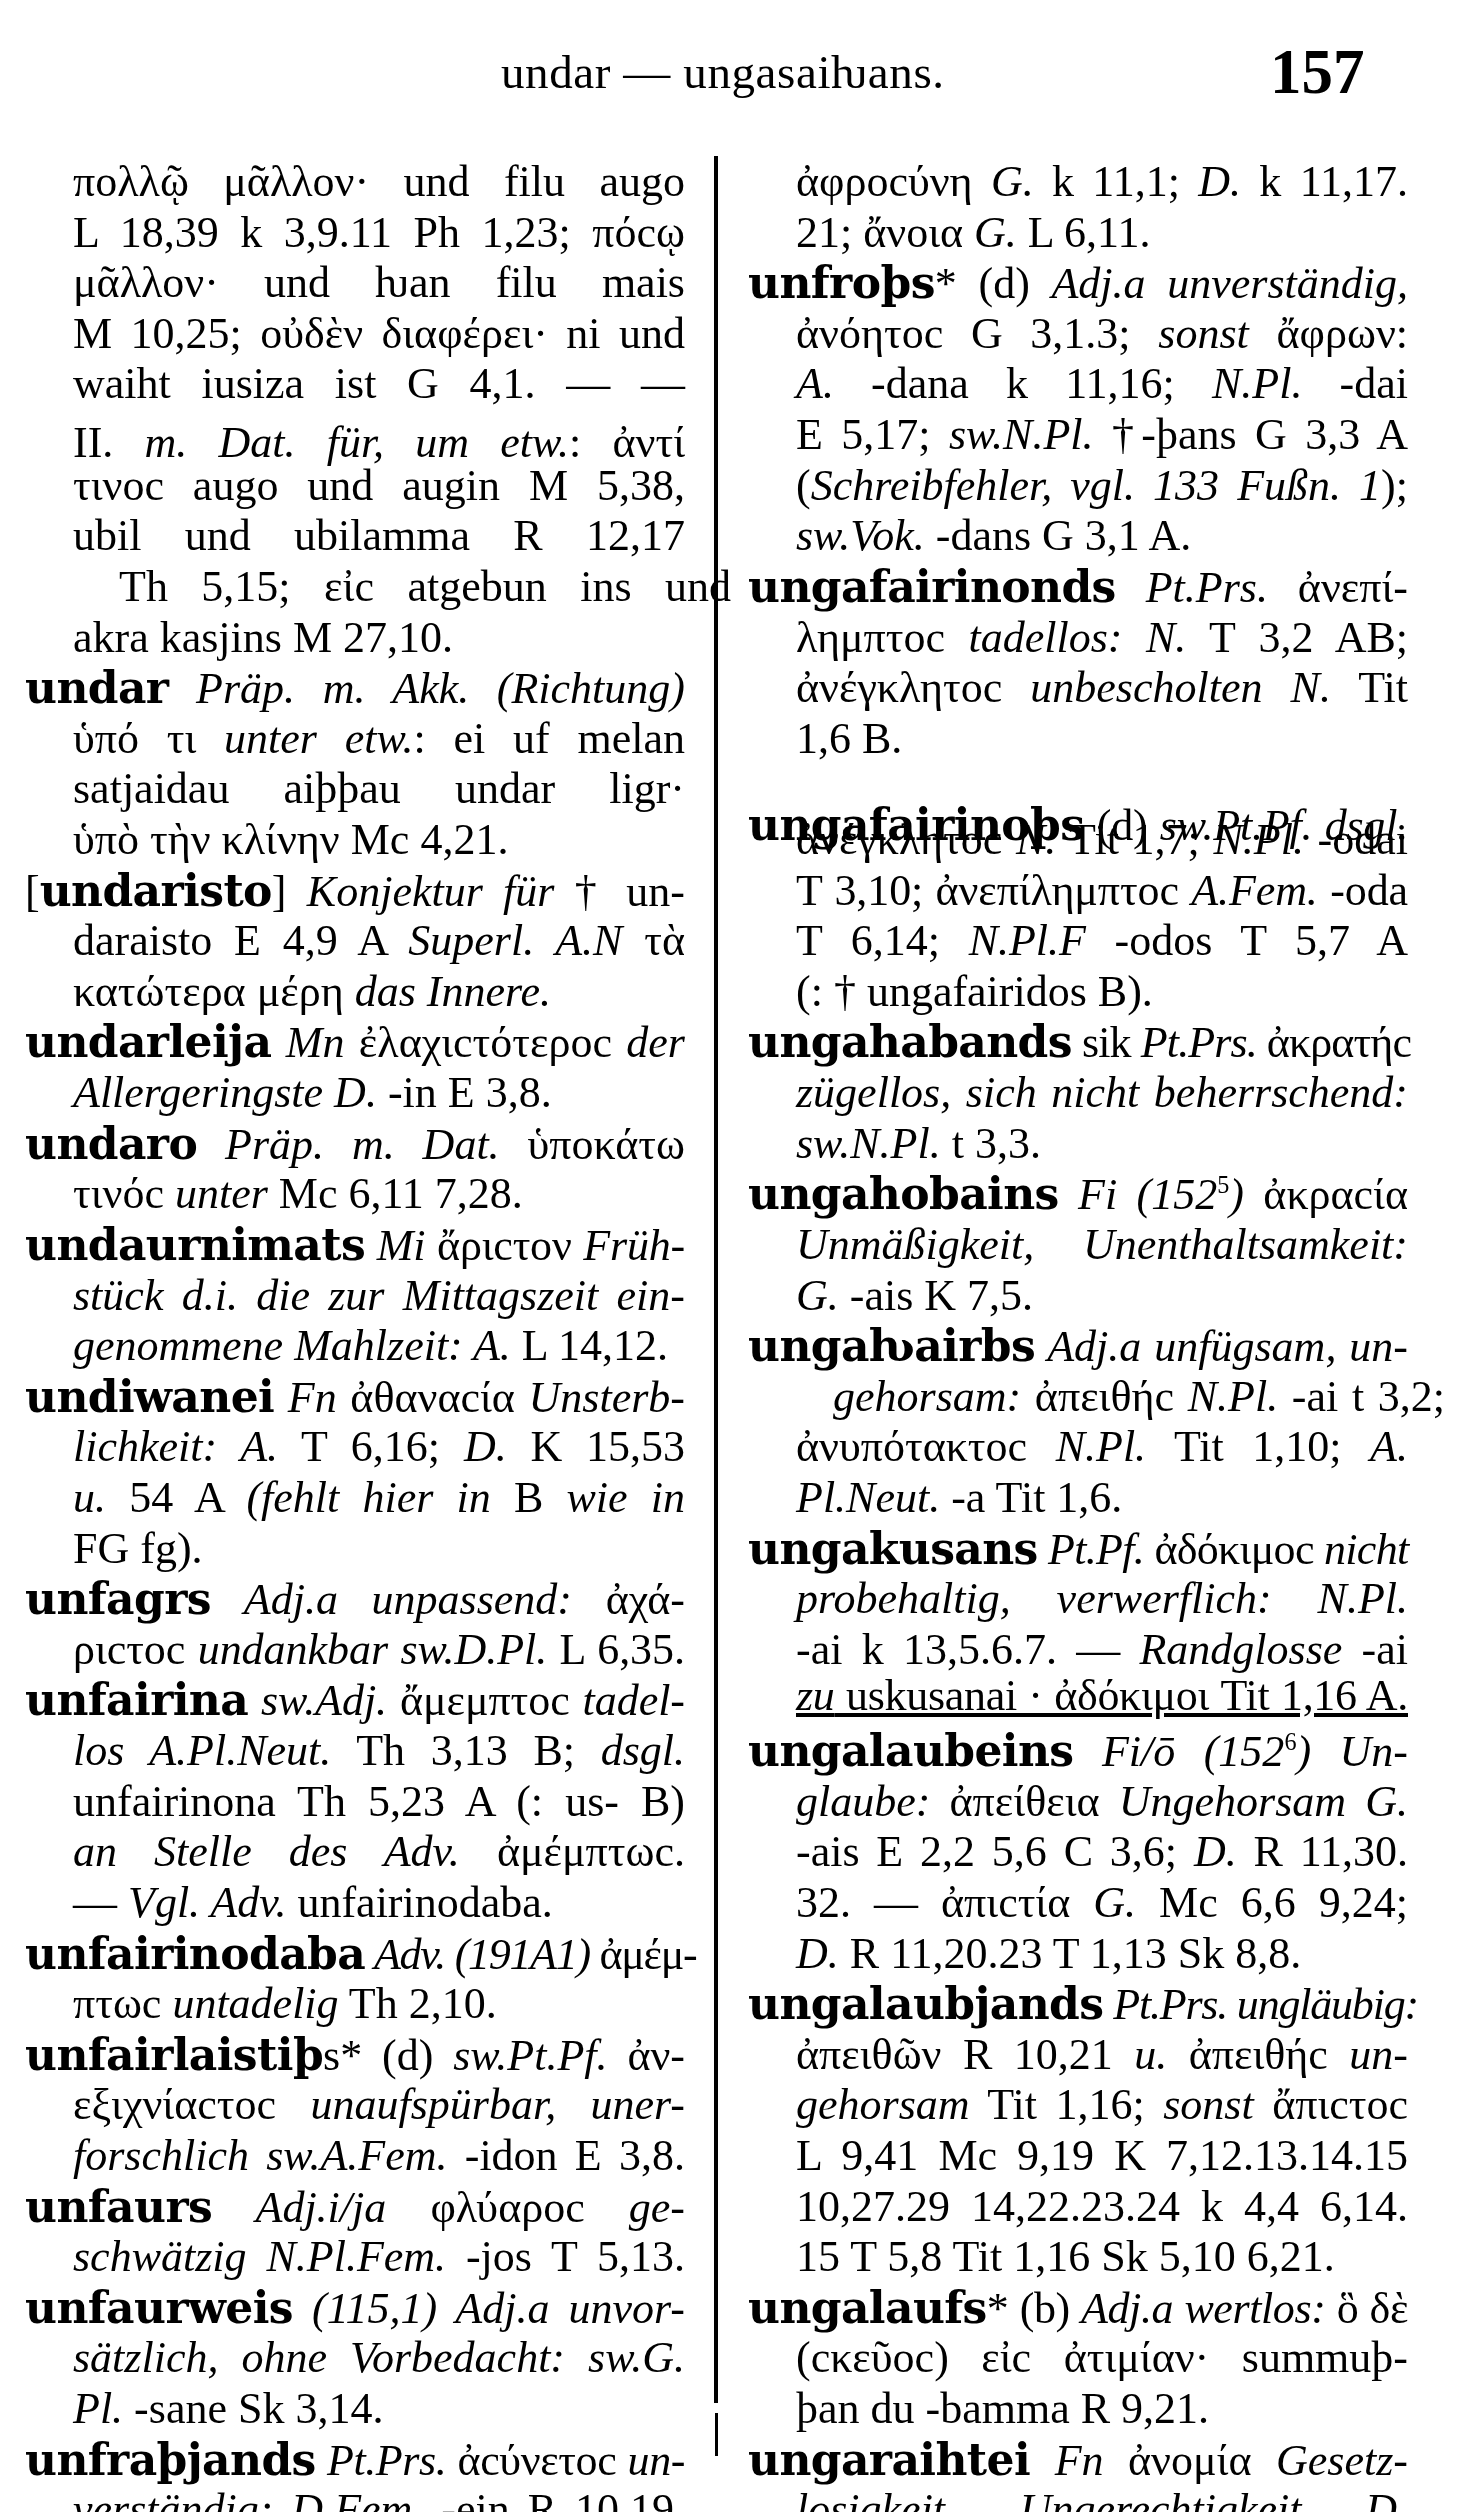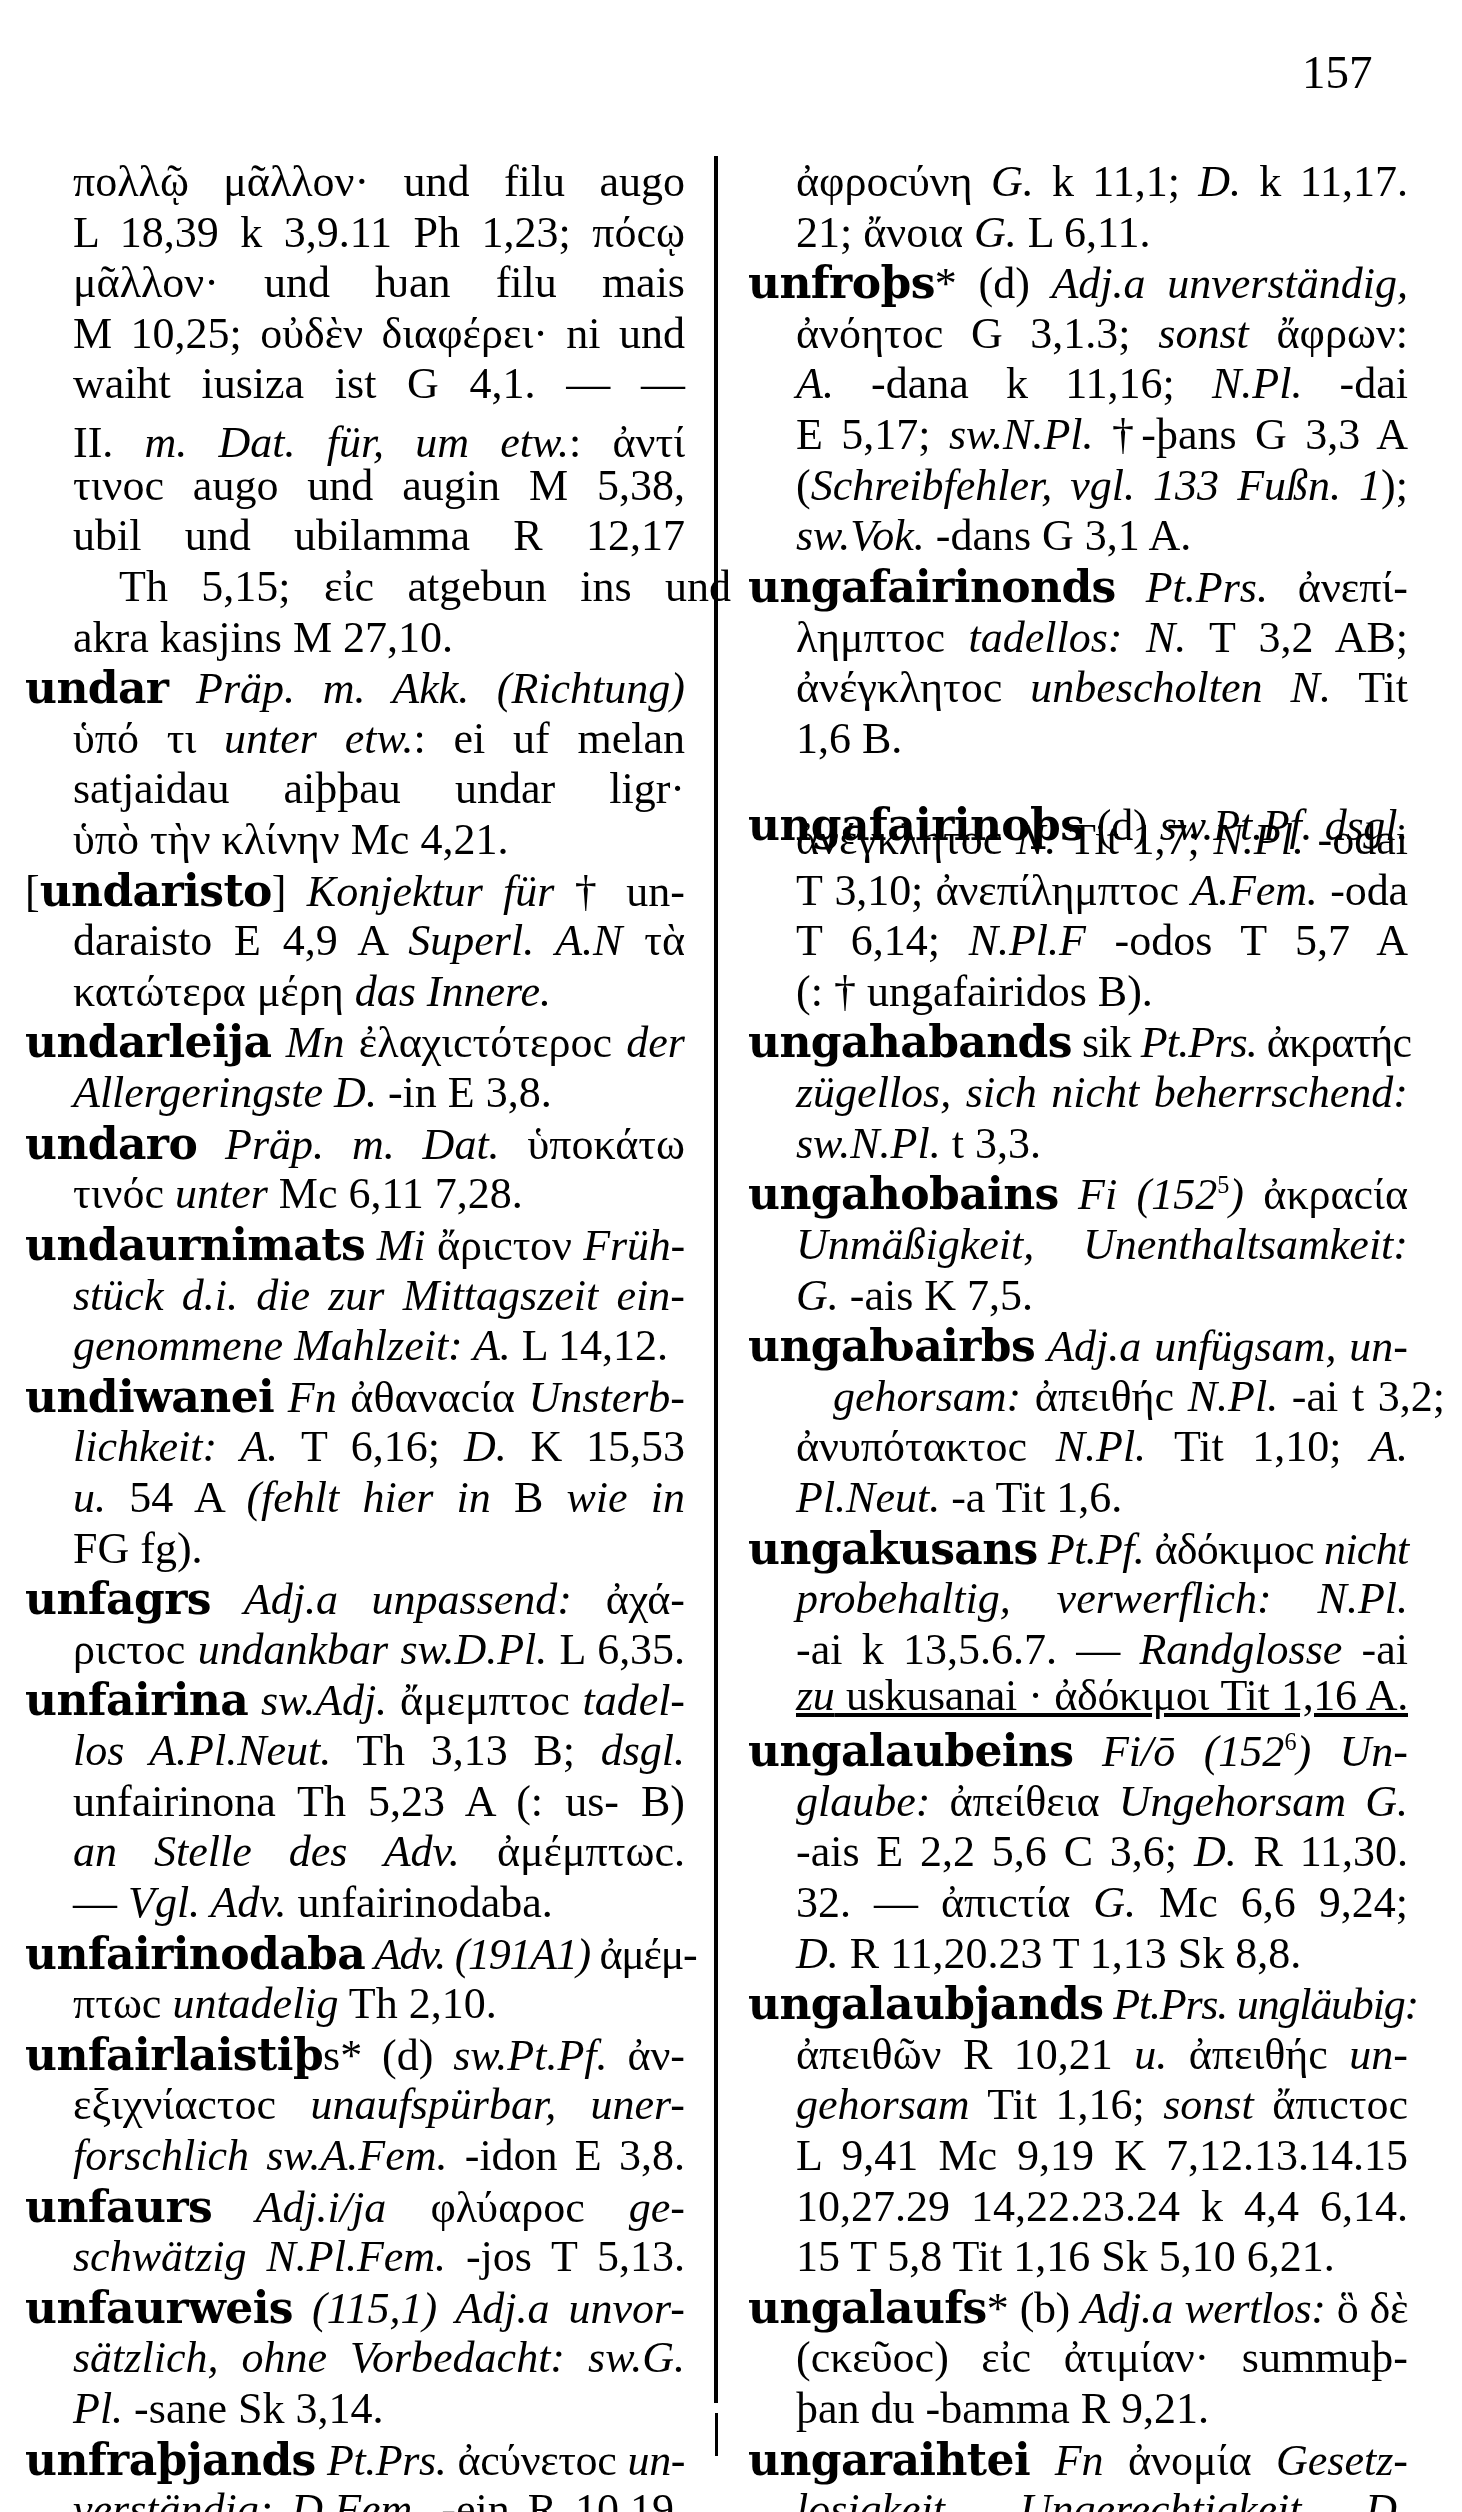--- a/index.html
+++ b/index.html
@@ -1,42 +1,43 @@
 <!DOCTYPE html>
 <html style="font-size:10px"><head>
 <meta charset="utf-8">
 <style>
   html, body { margin: 0; padding: 0; background: #ffffff; }
   body { width: 1463px; height: 2512px; position: relative; overflow: hidden;
          font-family: "DejaVu Serif", "Liberation Serif", serif; color: #000; }
   .header { position: absolute; top: 44px; left: 0; width: 1463px; height: 56px; }
   .header-title { position: absolute; left: 501px; top: 0; font-size: 47px; line-height: 56px;
                   font-family: "Liberation Serif", "DejaVu Serif", serif; letter-spacing: 0.6px; }
-  .page-number { position: absolute; left: 1302px; top: 0; font-size: 47px; line-height: 56px;
-                 font-family: "Liberation Serif", "DejaVu Serif", serif; }
+  .page-number { position: absolute; left: 1270px; top: 0; font-size: 63px; line-height: 56px;
+                 font-family: "Liberation Serif", "DejaVu Serif", serif; font-weight: bold; }
   .column { position: absolute; top: 156px; }
   .col-left { left: 25px; width: 660px; }
   .col-right { left: 748px; width: 660px; }
   .divider { position: absolute; left: 714px; width: 3.7px; background: #000; }
   .divider.top { top: 156px; height: 2247px; }
   .divider.bottom { top: 2413px; height: 43px; width: 2.5px; left: 715px; }
   .line { position: absolute; left: 0; height: 51px; line-height: 51px; white-space: nowrap;
           font-size: 44px; font-family: "Liberation Serif", "DejaVu Serif", serif;
           text-align: justify; text-align-last: justify; }
   .line.indent { left: 48px; }
   .line.last { text-align-last: left; }
   .seg-b { font-weight: bold; font-family: "DejaVu Serif", serif; letter-spacing: -0.6px; }
   .seg-i { font-style: italic; }
   .seg-r { font-style: normal; font-weight: normal; }
   sup { font-size: 0.55em; line-height: 0; }
 </style>
 </head>
 <body>
 
 <div class="header">
+  <span class="header-title">undar — ungasaiƕans.</span>
   <span class="page-number">157</span>
 </div>
 
 <div class="column col-left">
     <div class="line indent" style="top: 0px; width: 612px; display: block;"><span class="seg-r">πολλῷ  μᾶλλον·  und  filu  augo</span></div>
     <div class="line indent" style="top: 51px; width: 612px; display: block;"><span class="seg-r">L 18,39  k 3,9.11  Ph 1,23;  πόcῳ</span></div>
     <div class="line indent" style="top: 101px; width: 612px; display: block;"><span class="seg-r">μᾶλλον·  und  ƕan  filu  mais</span></div>
     <div class="line indent" style="top: 152px; width: 612px; display: block;"><span class="seg-r">M 10,25;  οὐδὲν διαφέρει·  ni und</span></div>
     <div class="line indent" style="top: 202px; width: 612px; display: block;"><span class="seg-r">waiht  iusiza  ist  G 4,1.  —  —</span></div>
     <div class="line indent" style="top: 253px; width: 612px; display: block; margin-top: 8px;"><span class="seg-r">II. </span><span class="seg-i">m. Dat.  für,  um  etw.</span><span class="seg-r">:  ἀντί</span></div>

